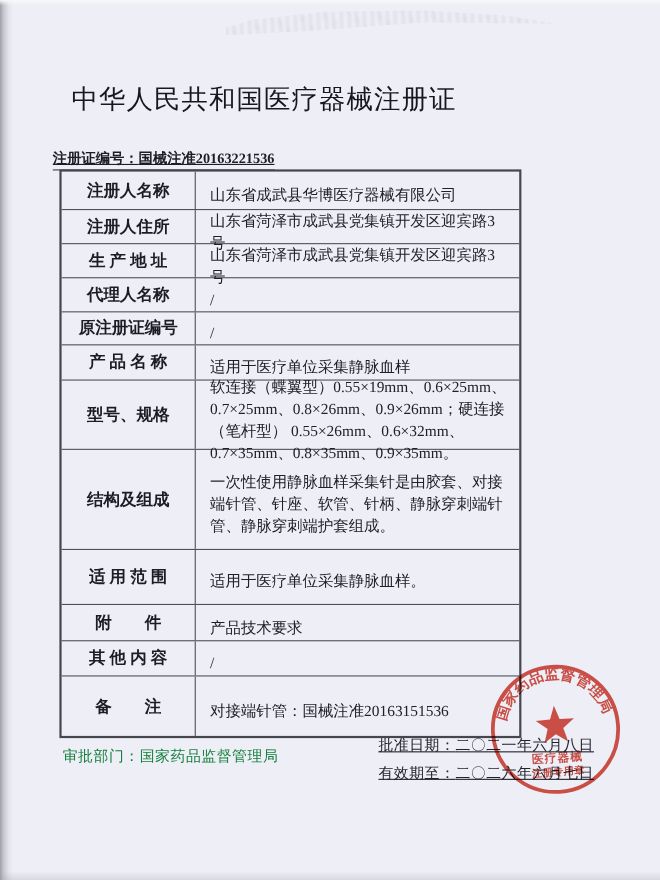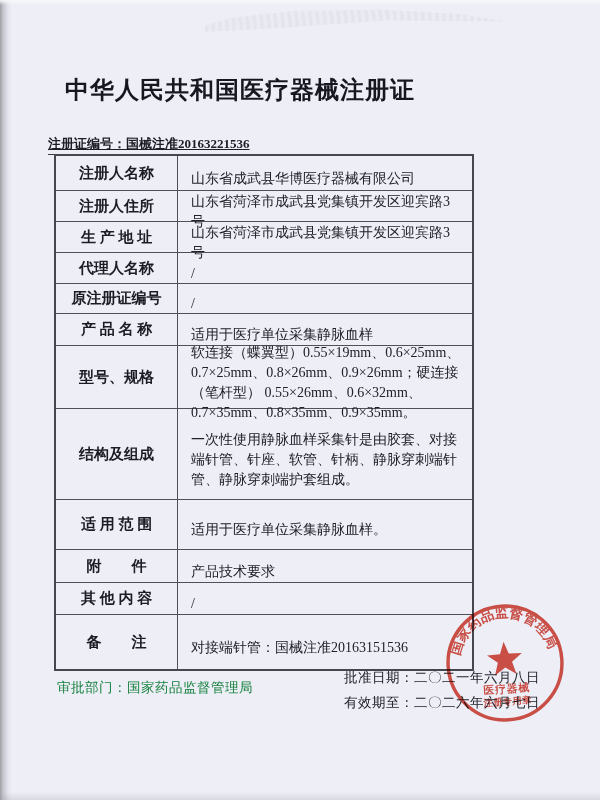--- a/index.html
+++ b/index.html
@@ -33,21 +33,21 @@
     background:
       repeating-linear-gradient(88deg,rgba(120,122,135,.35) 0 2px,rgba(120,122,135,0) 2px 7px);
     clip-path:polygon(0 55%,8% 30%,30% 10%,60% 18%,85% 45%,100% 80%,60% 60%,25% 75%,0 80%);
     filter:blur(1.6px);
     opacity:.5;
     transform:rotate(-2deg);
   }
   .title{
     position:absolute;left:0;top:74px;width:480px;
     text-align:center;
-    font-size:24px;font-weight:bold;letter-spacing:1px;
+    font-size:24px;font-weight:normal;letter-spacing:1px;
     color:#17171f;
   }
   .regline{
     position:absolute;left:48px;top:135px;
     font-size:13px;font-weight:bold;
     border-bottom:1px solid #3c3c42;
     padding-bottom:1px;
     color:#1d1d26;
     text-decoration:underline;
   }
@@ -80,21 +80,21 @@
   .h5{height:30px}.h6{height:32px}.h7{height:63px}.h8{height:91px}
   .h9{height:50px}.h10{height:33px}.h11{height:32px}.h12{height:55px}
   .footer-left{
     position:absolute;left:57px;top:679px;
     font-size:13.5px;letter-spacing:.5px;color:#15803d;
   }
   .footer-right{
     position:absolute;left:344px;top:669px;width:210px;
     font-size:13.5px;letter-spacing:.5px;color:#22222b;
   }
-  .footer-right .frow{margin-bottom:7px;white-space:nowrap;}
+  .footer-right .frow{margin-bottom:7px;white-space:nowrap;text-decoration:underline;}
   .stamp{
     position:absolute;left:444px;top:602px;width:122px;height:122px;
     mix-blend-mode:multiply;
     opacity:.85;
     transform:rotate(-4deg);
     pointer-events:none;
   }
   .stamp svg{width:100%;height:100%;}
 </style>
 </head>

